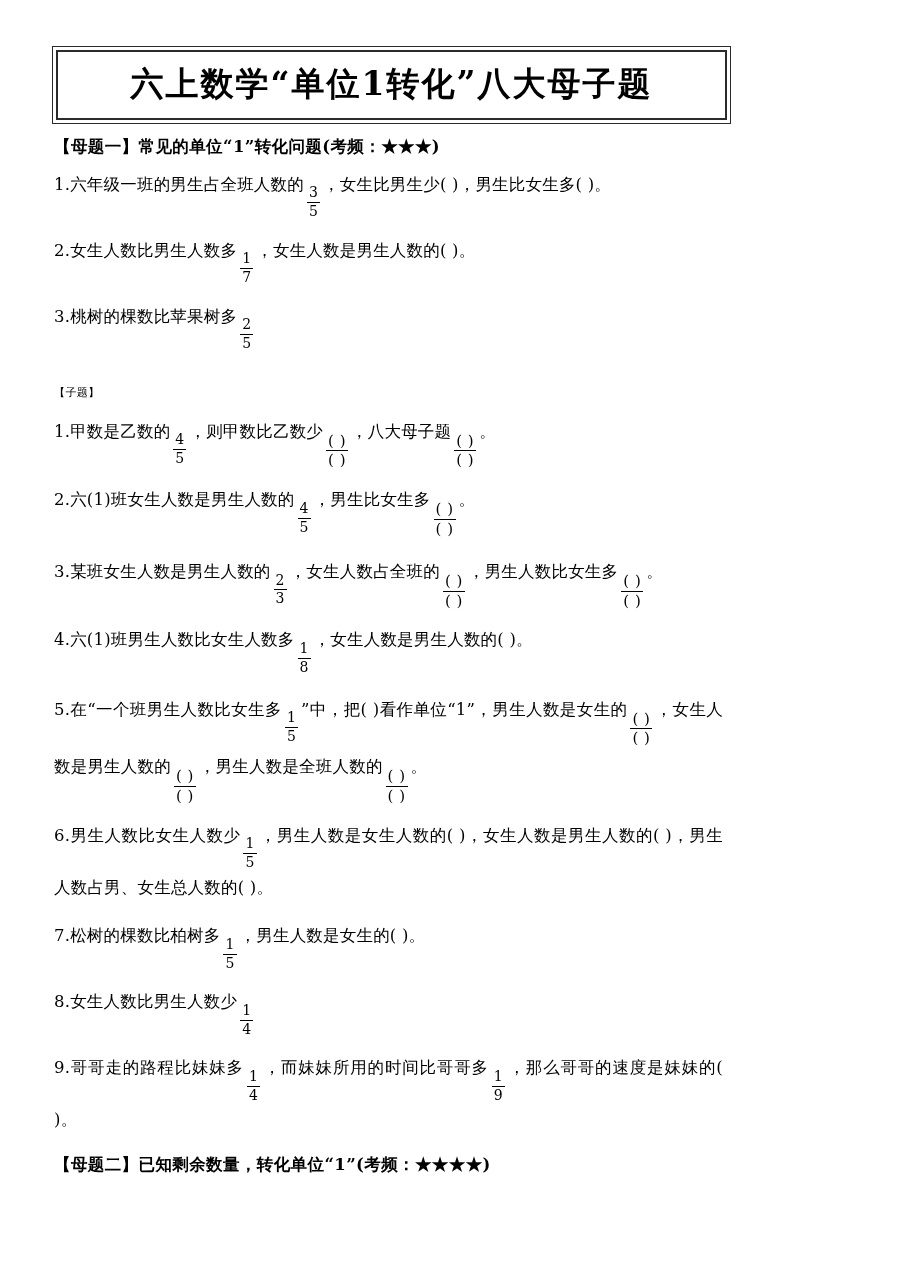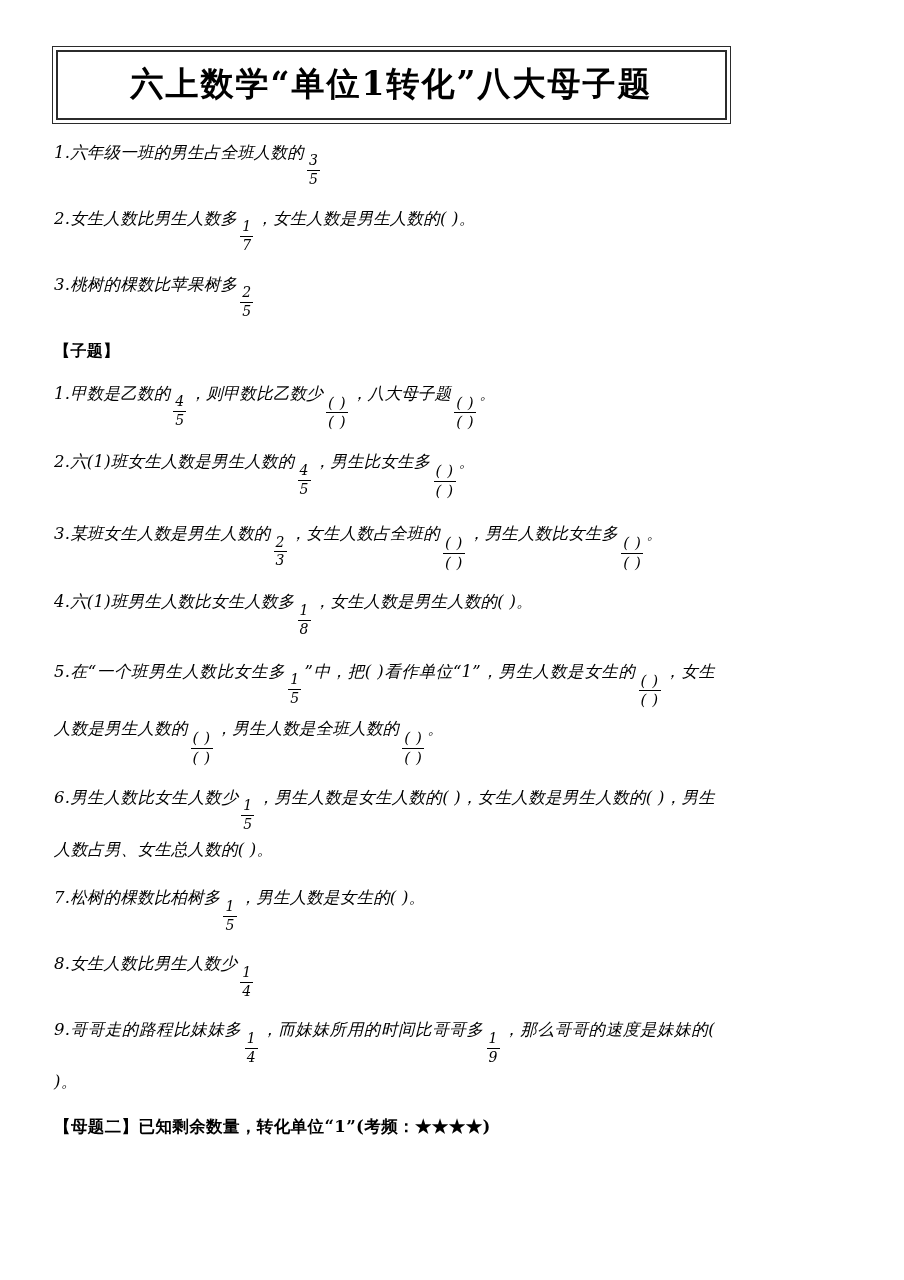--- a/index.html
+++ b/index.html
@@ -35,32 +35,31 @@
     letter-spacing: 2px;
     line-height: 1.2;
   }
   .section-head {
     font-size: 16.5px;
     font-weight: bold;
     margin: 16px 0 10px 2px;
     letter-spacing: 0.4px;
   }
   .sub-head {
-    font-size: 16px;
-    font-weight: bold;
-    margin: 21px 0 12px 2px;
+    font-size: 11px;
+    font-weight: normal;
+    margin: 33px 0 12px 2px;
     letter-spacing: 0.4px;
   }
   .q {
     font-size: 16.5px;
     line-height: 2.1;
-    margin: 0 16px 14px 2px;
+    margin: 0 8px 14px 2px;
     letter-spacing: 0.2px;
     text-align: justify;
-    font-style: italic;
   }
   .q-long {
     line-height: 2.4;
   }
   
   .frac {
     display: inline-flex;
     flex-direction: column;
     align-items: center;
     justify-content: center;
@@ -87,24 +86,25 @@
 </head>
 <body>
 
 <div class="page">
 
   <div class="title-box">
     <div class="title-text">六上数学“单位1转化”八大母子题</div>
   </div>
 
   <div id="content">
+      <div class="section-head">【母题一】常见的单位“1”转化问题(考频：★★★)</div>
       <p class="q"><span>1.六年级一班的男生占全班人数的</span><span class="frac">
           <span class="num">3</span>
           <span class="den">5</span>
-        </span></p>
+        </span><span>，女生比男生少(    )，男生比女生多(    )。</span></p>
       <p class="q"><span>2.女生人数比男生人数多</span><span class="frac">
           <span class="num">1</span>
           <span class="den">7</span>
         </span><span>，女生人数是男生人数的(    )。</span></p>
       <p class="q"><span>3.桃树的棵数比苹果树多</span><span class="frac">
           <span class="num">2</span>
           <span class="den">5</span>
         </span></p>
       <div class="sub-head">【子题】</div>
       <p class="q q-long"><span>1.甲数是乙数的</span><span class="frac">

